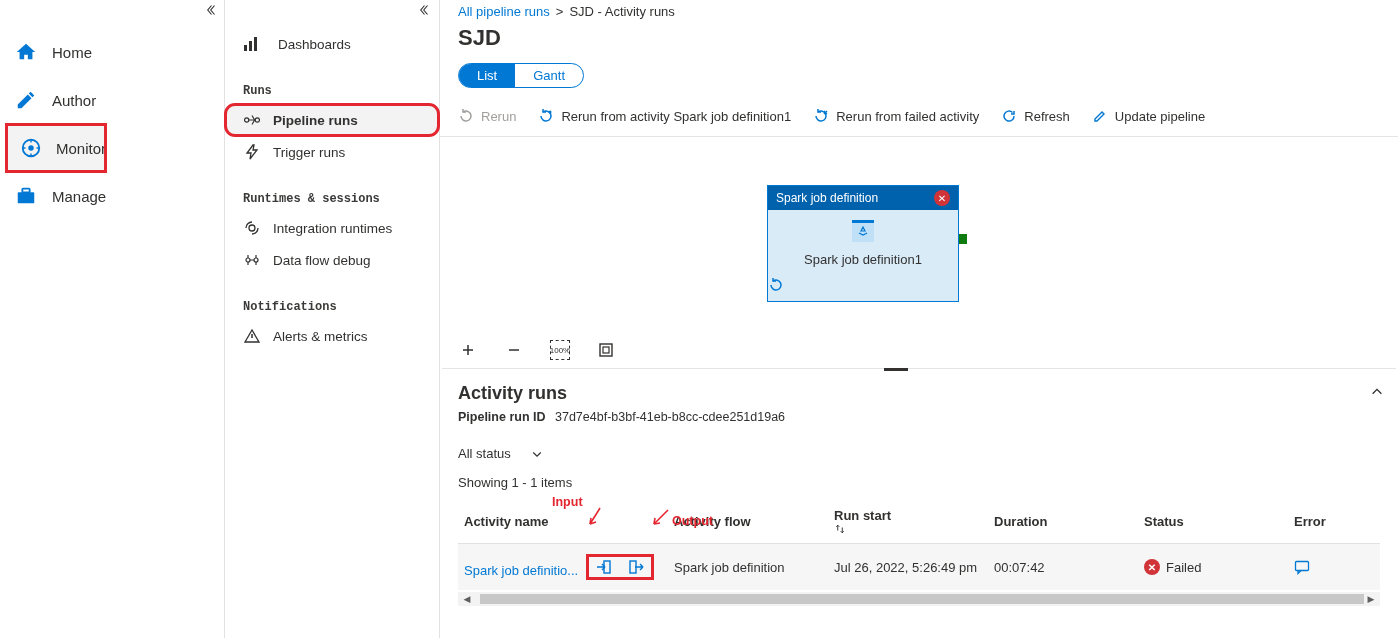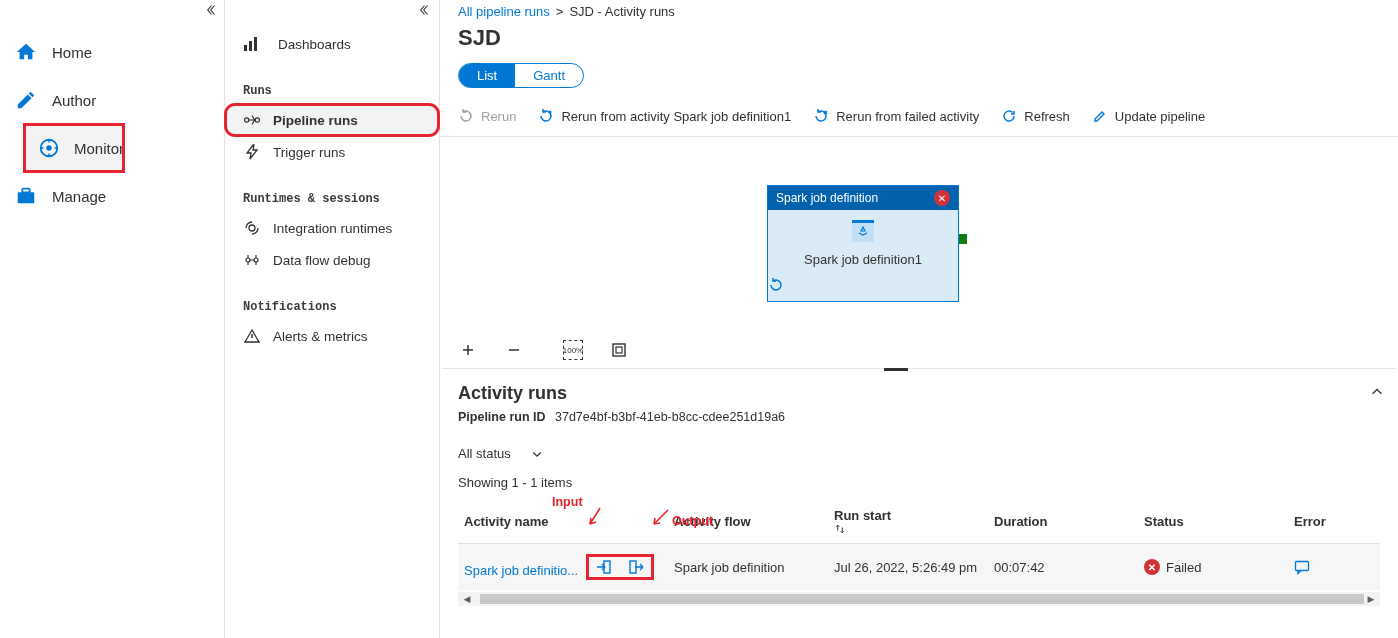--- a/index.html
+++ b/index.html
@@ -303,21 +303,21 @@
   </div>
   <div class="nav1-item">
     <span class="icon">
       <svg width="22" height="22" viewBox="0 0 24 24">
           <path fill="#0078d4" d="m3 17 11-11 4 4L7 21H3v-4z"></path>
           <path fill="#0078d4" d="m15 5 4 4 2-2-4-4-2 2z"></path>
         </svg>
     </span>
     <span>Author</span>
   </div>
-  <div class="nav1-item selected highlight-red" style="width:100px;margin-left:24px;">
+  <div class="nav1-item selected highlight-red" style="width:100px;margin-left:6px;">
     <span class="icon">
       <svg width="22" height="22" viewBox="0 0 24 24">
           <circle cx="12" cy="12" r="9" fill="none" stroke="#0078d4" stroke-width="2"></circle>
           <circle cx="12" cy="12" r="3" fill="#0078d4"></circle>
           <path d="M12 3v3M12 18v3M3 12h3M18 12h3" stroke="#0078d4" stroke-width="1.5"></path>
         </svg>
     </span>
     <span>Monitor</span>
   </div>
   <div class="nav1-item">
@@ -497,21 +497,21 @@
       <span class="tool">
           <svg width="16" height="16" viewBox="0 0 16 16">
             <path d="M8 3v10M3 8h10" stroke="#323130" stroke-width="1.5"></path>
           </svg>
         </span>
       <span class="tool">
           <svg width="16" height="16" viewBox="0 0 16 16">
             <path d="M3 8h10" stroke="#323130" stroke-width="1.5"></path>
           </svg>
         </span>
-      <span class="tool" style="font-size:8px;border:1px dashed #323130;padding:1px 6px;margin-left:13px;">100%</span>
+      <span class="tool" style="font-size:8px;border:1px dashed #323130;padding:1px 6px;">100%</span>
       <span class="tool">
           <svg width="16" height="16" viewBox="0 0 16 16">
             <rect x="2" y="2" width="12" height="12" fill="none" stroke="#323130" stroke-width="1.4"></rect>
             <rect x="5" y="5" width="6" height="6" fill="none" stroke="#323130" stroke-width="1.2"></rect>
           </svg>
         </span>
     </div>
   </div>
 
   <div style="position:relative;">

